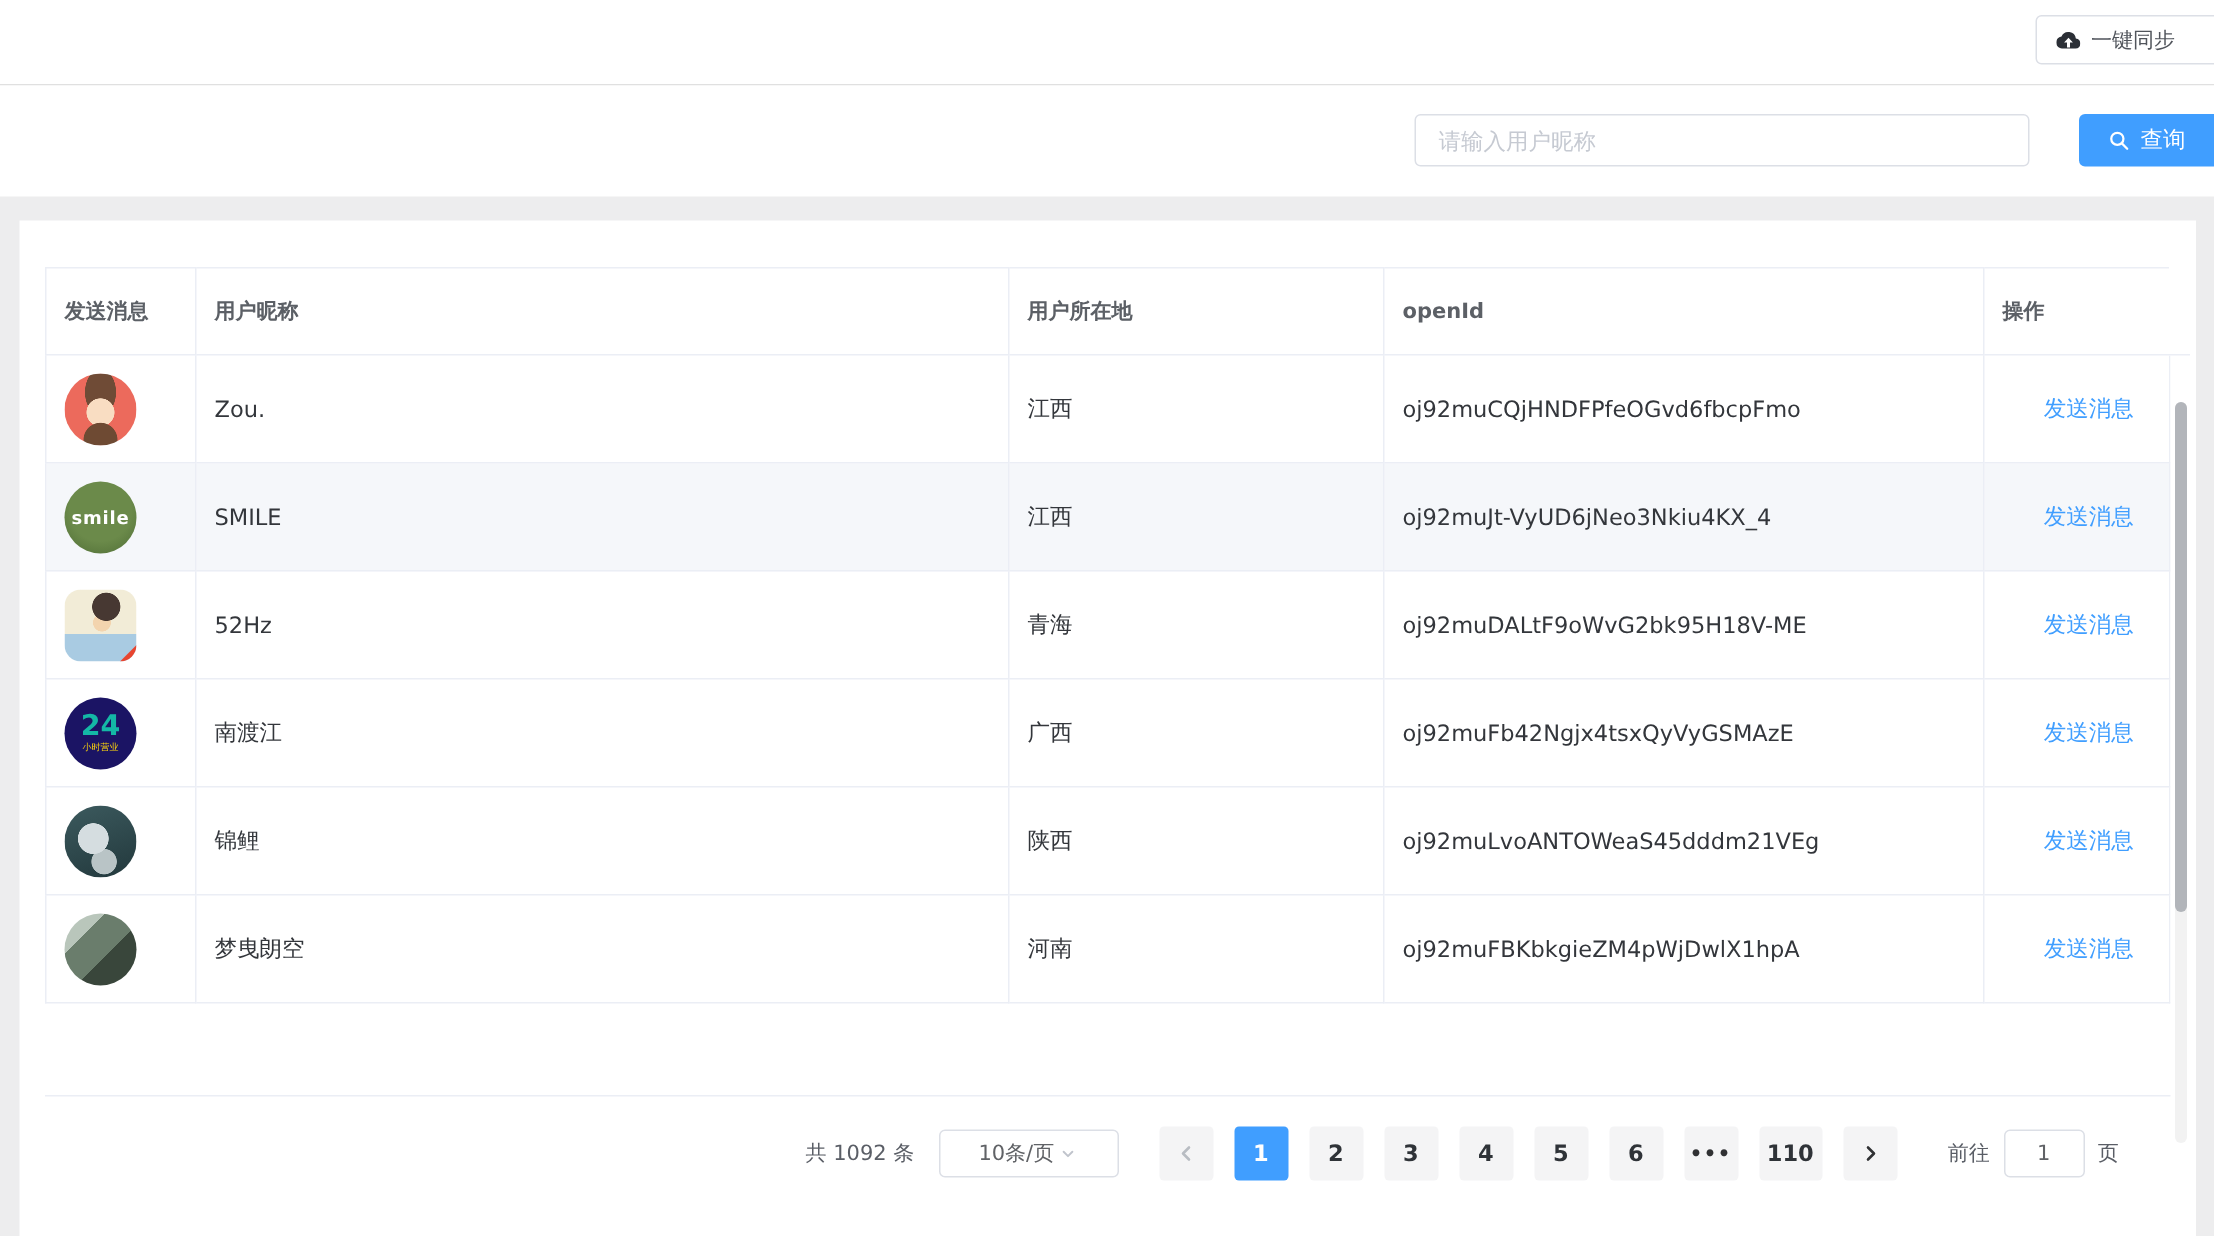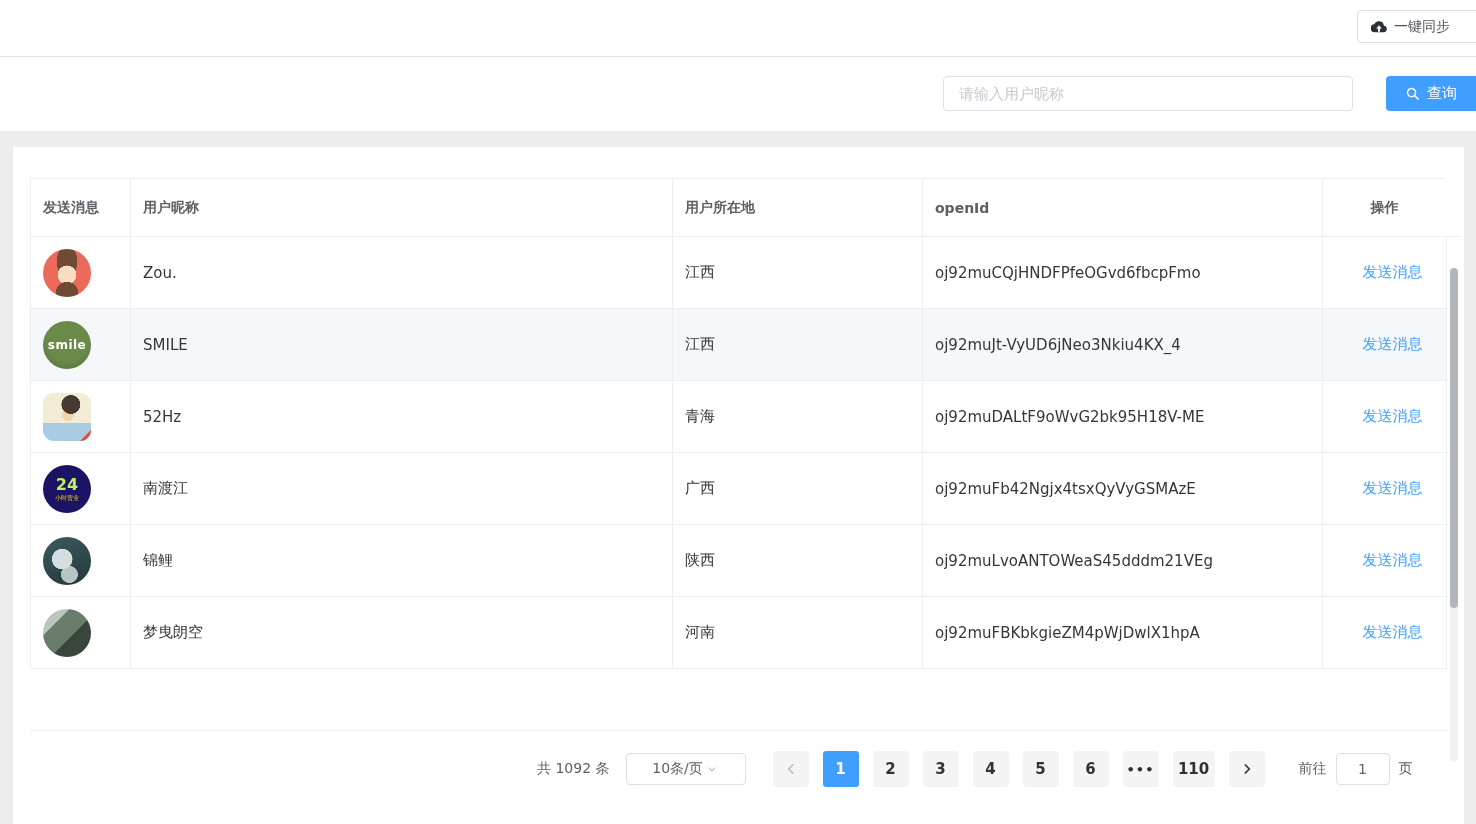--- a/index.html
+++ b/index.html
@@ -27,21 +27,21 @@
   
   .content { position:absolute; left:0; top:131px; width:100%; height:693px; background:#ededee; }
   .card { position:absolute; left:13px; top:16px; width:1451px; height:677px; background:#fff; }
 
   
   .table-wrap { position:absolute; left:17px; top:31px; width:1430px; }
   .table-clip { width:1417px; height:553px; overflow:hidden; border-bottom:1px solid #ebeef5; }
   table { border-collapse:collapse; table-layout:fixed; width:1416px; }
   th { height:58px; border:1px solid #ebeef5; border-bottom:1px solid #ebeef5;
        font-size:14px; font-weight:700; color:#5c6066; text-align:left; padding:0 12px; background:#fff; }
-  th.center { text-align:center; }
+  th.center { text-align:left; }
   td { height:72px; border:1px solid #ebeef5; padding:0 12px; font-size:15px; color:#33363b; vertical-align:middle; background:#fff; }
   tr.hover td { background:#f5f7fa;margin-top:43px; }
   td.op { text-align:center;padding-left:28px; }
   .send-link { color:#409eff; font-size:15px; text-decoration:none; cursor:pointer; }
   .header-gutter { position:absolute; left:1416px; top:0; width:14px; height:59px; background:#fff; border-bottom:1px solid #ebeef5; }
 
   
   .vscroll { position:absolute; left:1420px; top:90px; width:8px; height:494px; background:#f2f2f2; border-radius:4px; }
   .vscroll .thumb { position:absolute; left:0; top:0; width:8px; height:340px; background:#b2b5ba; border-radius:4px; cursor:pointer; }
 
@@ -56,21 +56,21 @@
       #ec6a5c; }
   .av-grass { background: radial-gradient(circle at 50% 40%, #6b8a4a 0 55%, #4d6b34 100%); }
   .av-grass .t { color:#fff; font-size:12px; letter-spacing:.5px; }
   .av-shinchan { border-radius:11px; background:
       radial-gradient(circle at 58% 24%, #473832 0 20%, rgba(0,0,0,0) 21%),
       radial-gradient(circle at 52% 46%, #f3d4ae 0 16%, rgba(0,0,0,0) 17%),
       linear-gradient(180deg, #f2ecd7 0 62%, #a9cbe2 62%); }
   .av-shinchan::after { content:""; position:absolute; right:0; bottom:0; width:0; height:0;
       border-left:11px solid transparent; border-bottom:11px solid #e8452f; }
   .av-24 { background:#1b1464; }
-  .av-24 .t { color:#bef264; font-size:16px; font-weight:800; }
+  .av-24 .t { color:#14b8a6; font-size:19px; font-weight:800; }
   .av-24 .s { color:#ffd60a; font-size:6px; margin-top:2px; }
   .av-bird { background:
       radial-gradient(circle at 40% 46%, #d5dde0 0 26%, rgba(0,0,0,0) 27%),
       radial-gradient(circle at 55% 78%, #b9c4c6 0 18%, rgba(0,0,0,0) 19%),
       linear-gradient(160deg, #3c5a5e, #22383c); }
   .av-red-girl { background:
       radial-gradient(circle at 48% 76%, #e2452f 0 17%, rgba(0,0,0,0) 18%),
       radial-gradient(circle at 50% 50%, #f7cfa8 0 17%, rgba(0,0,0,0) 18%),
       radial-gradient(circle at 50% 32%, #2a2327 0 24%, rgba(0,0,0,0) 25%),
       #bf3a2b; }

